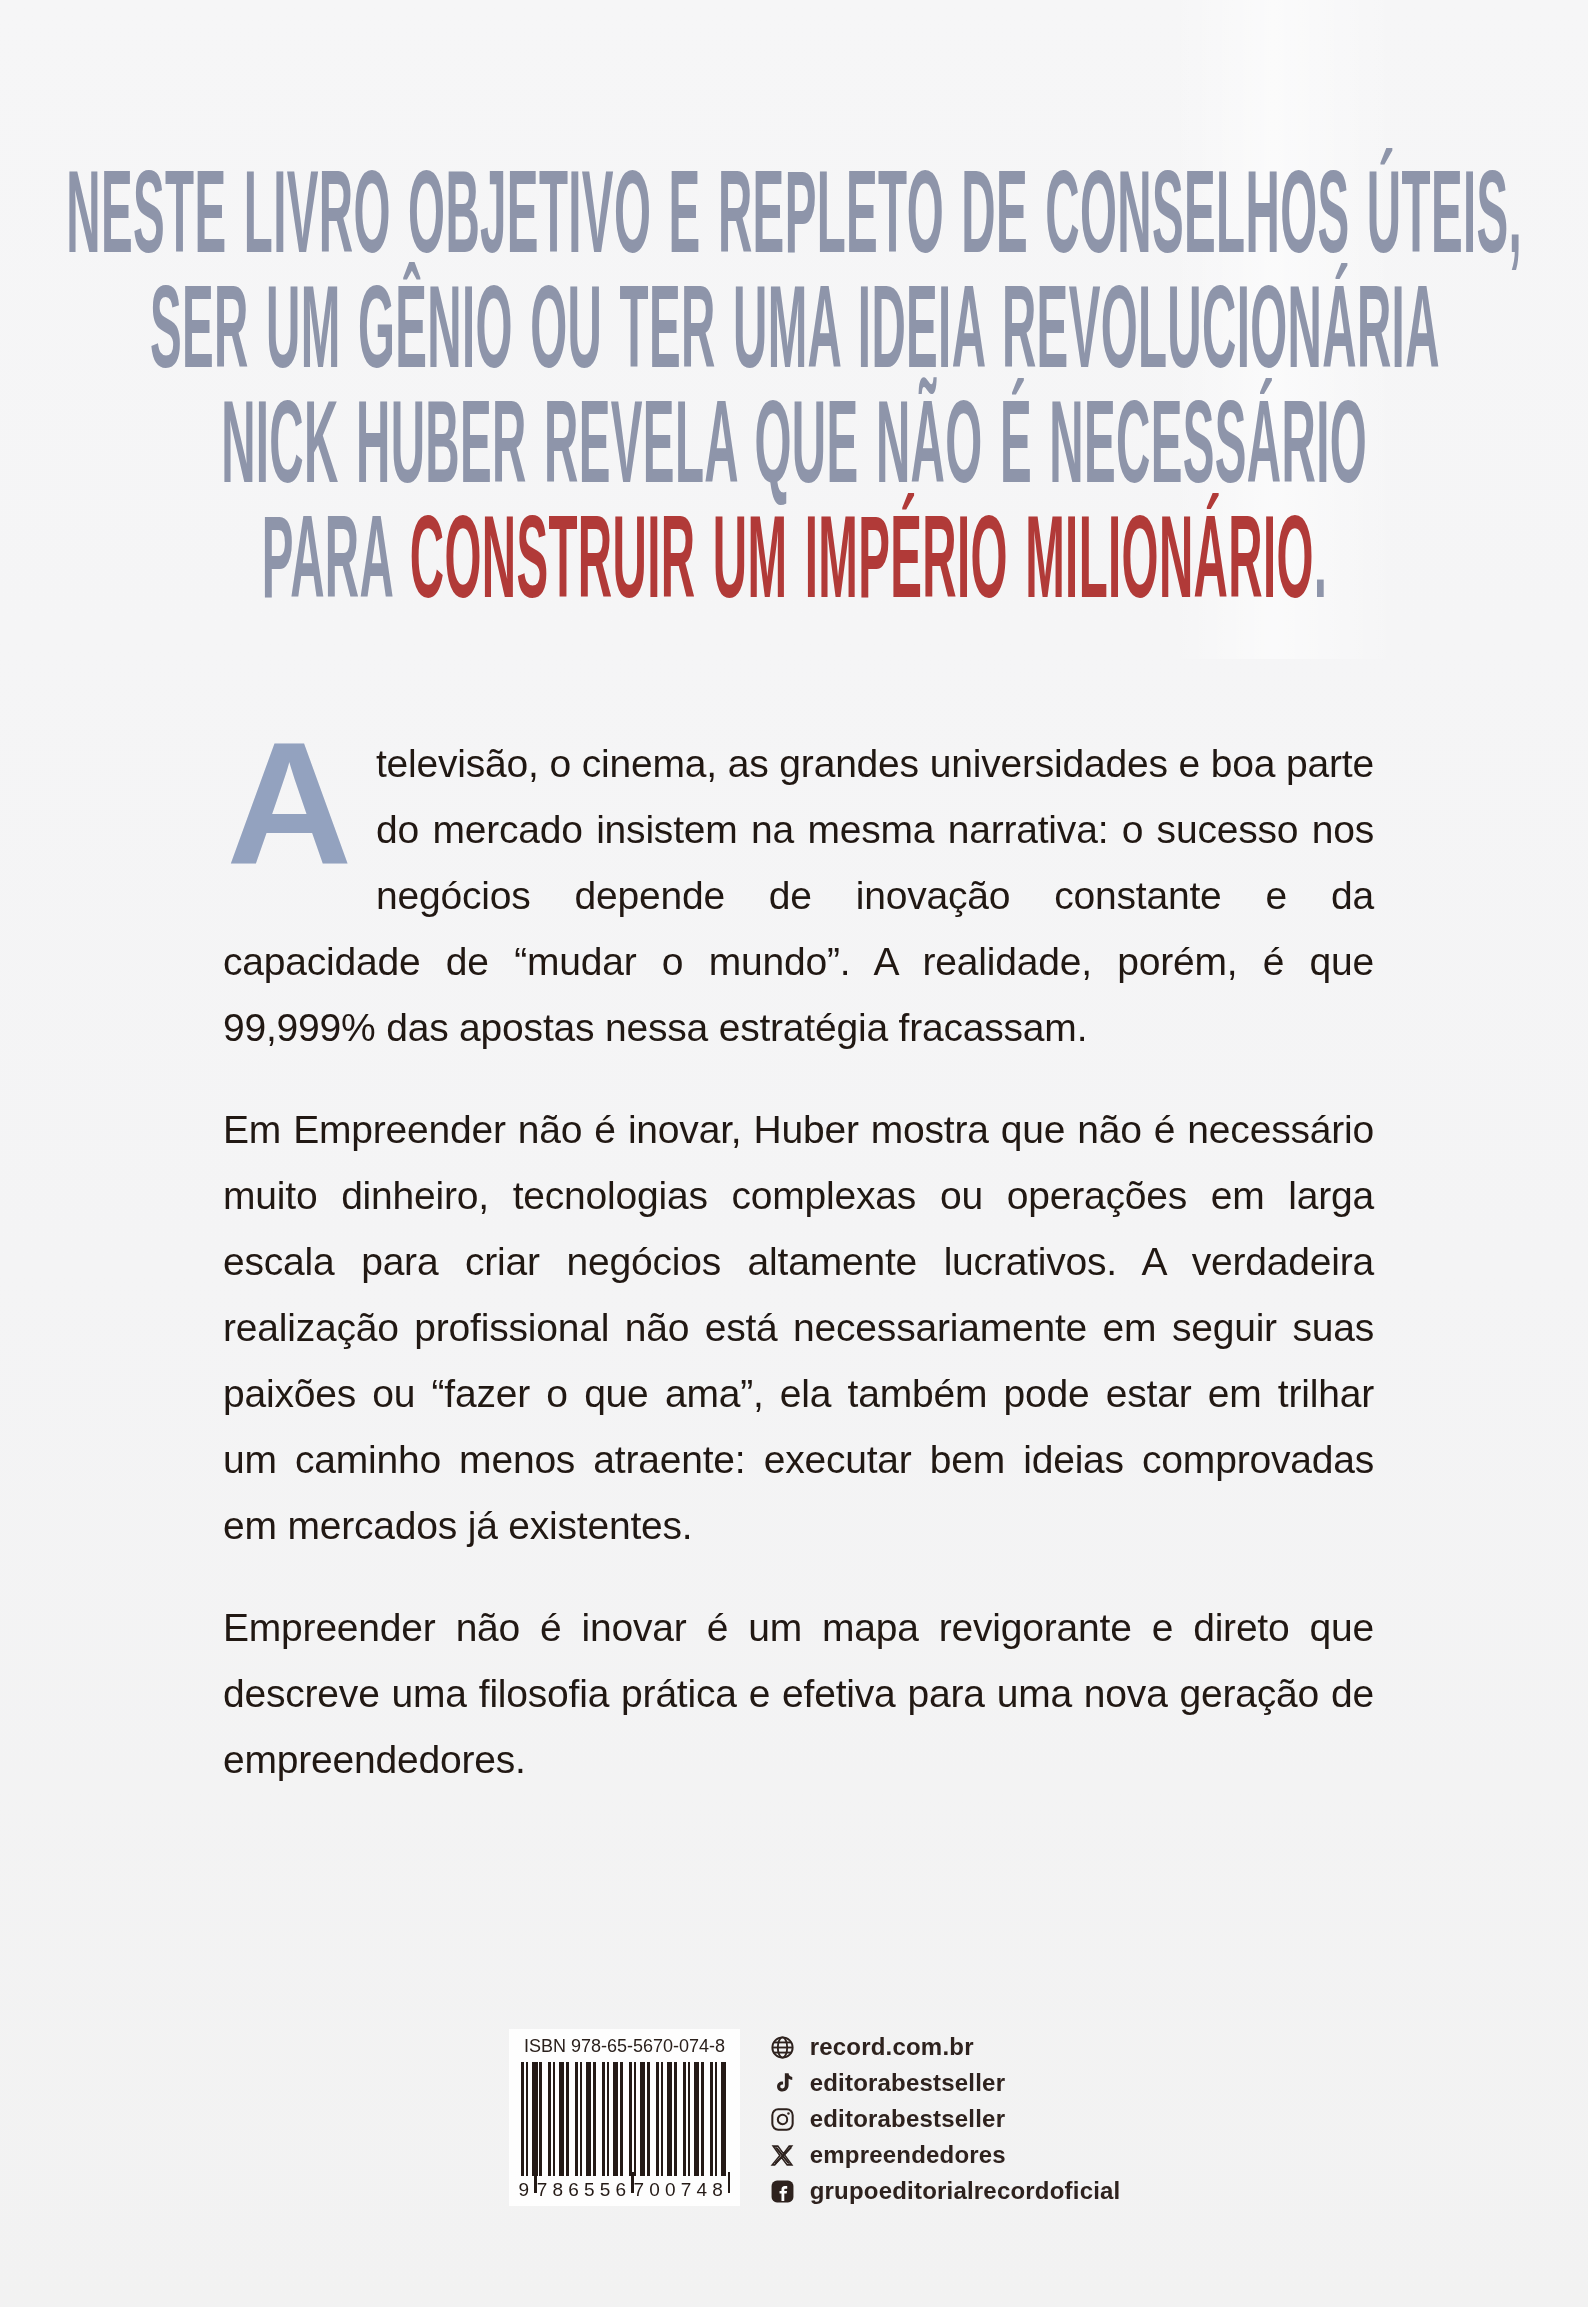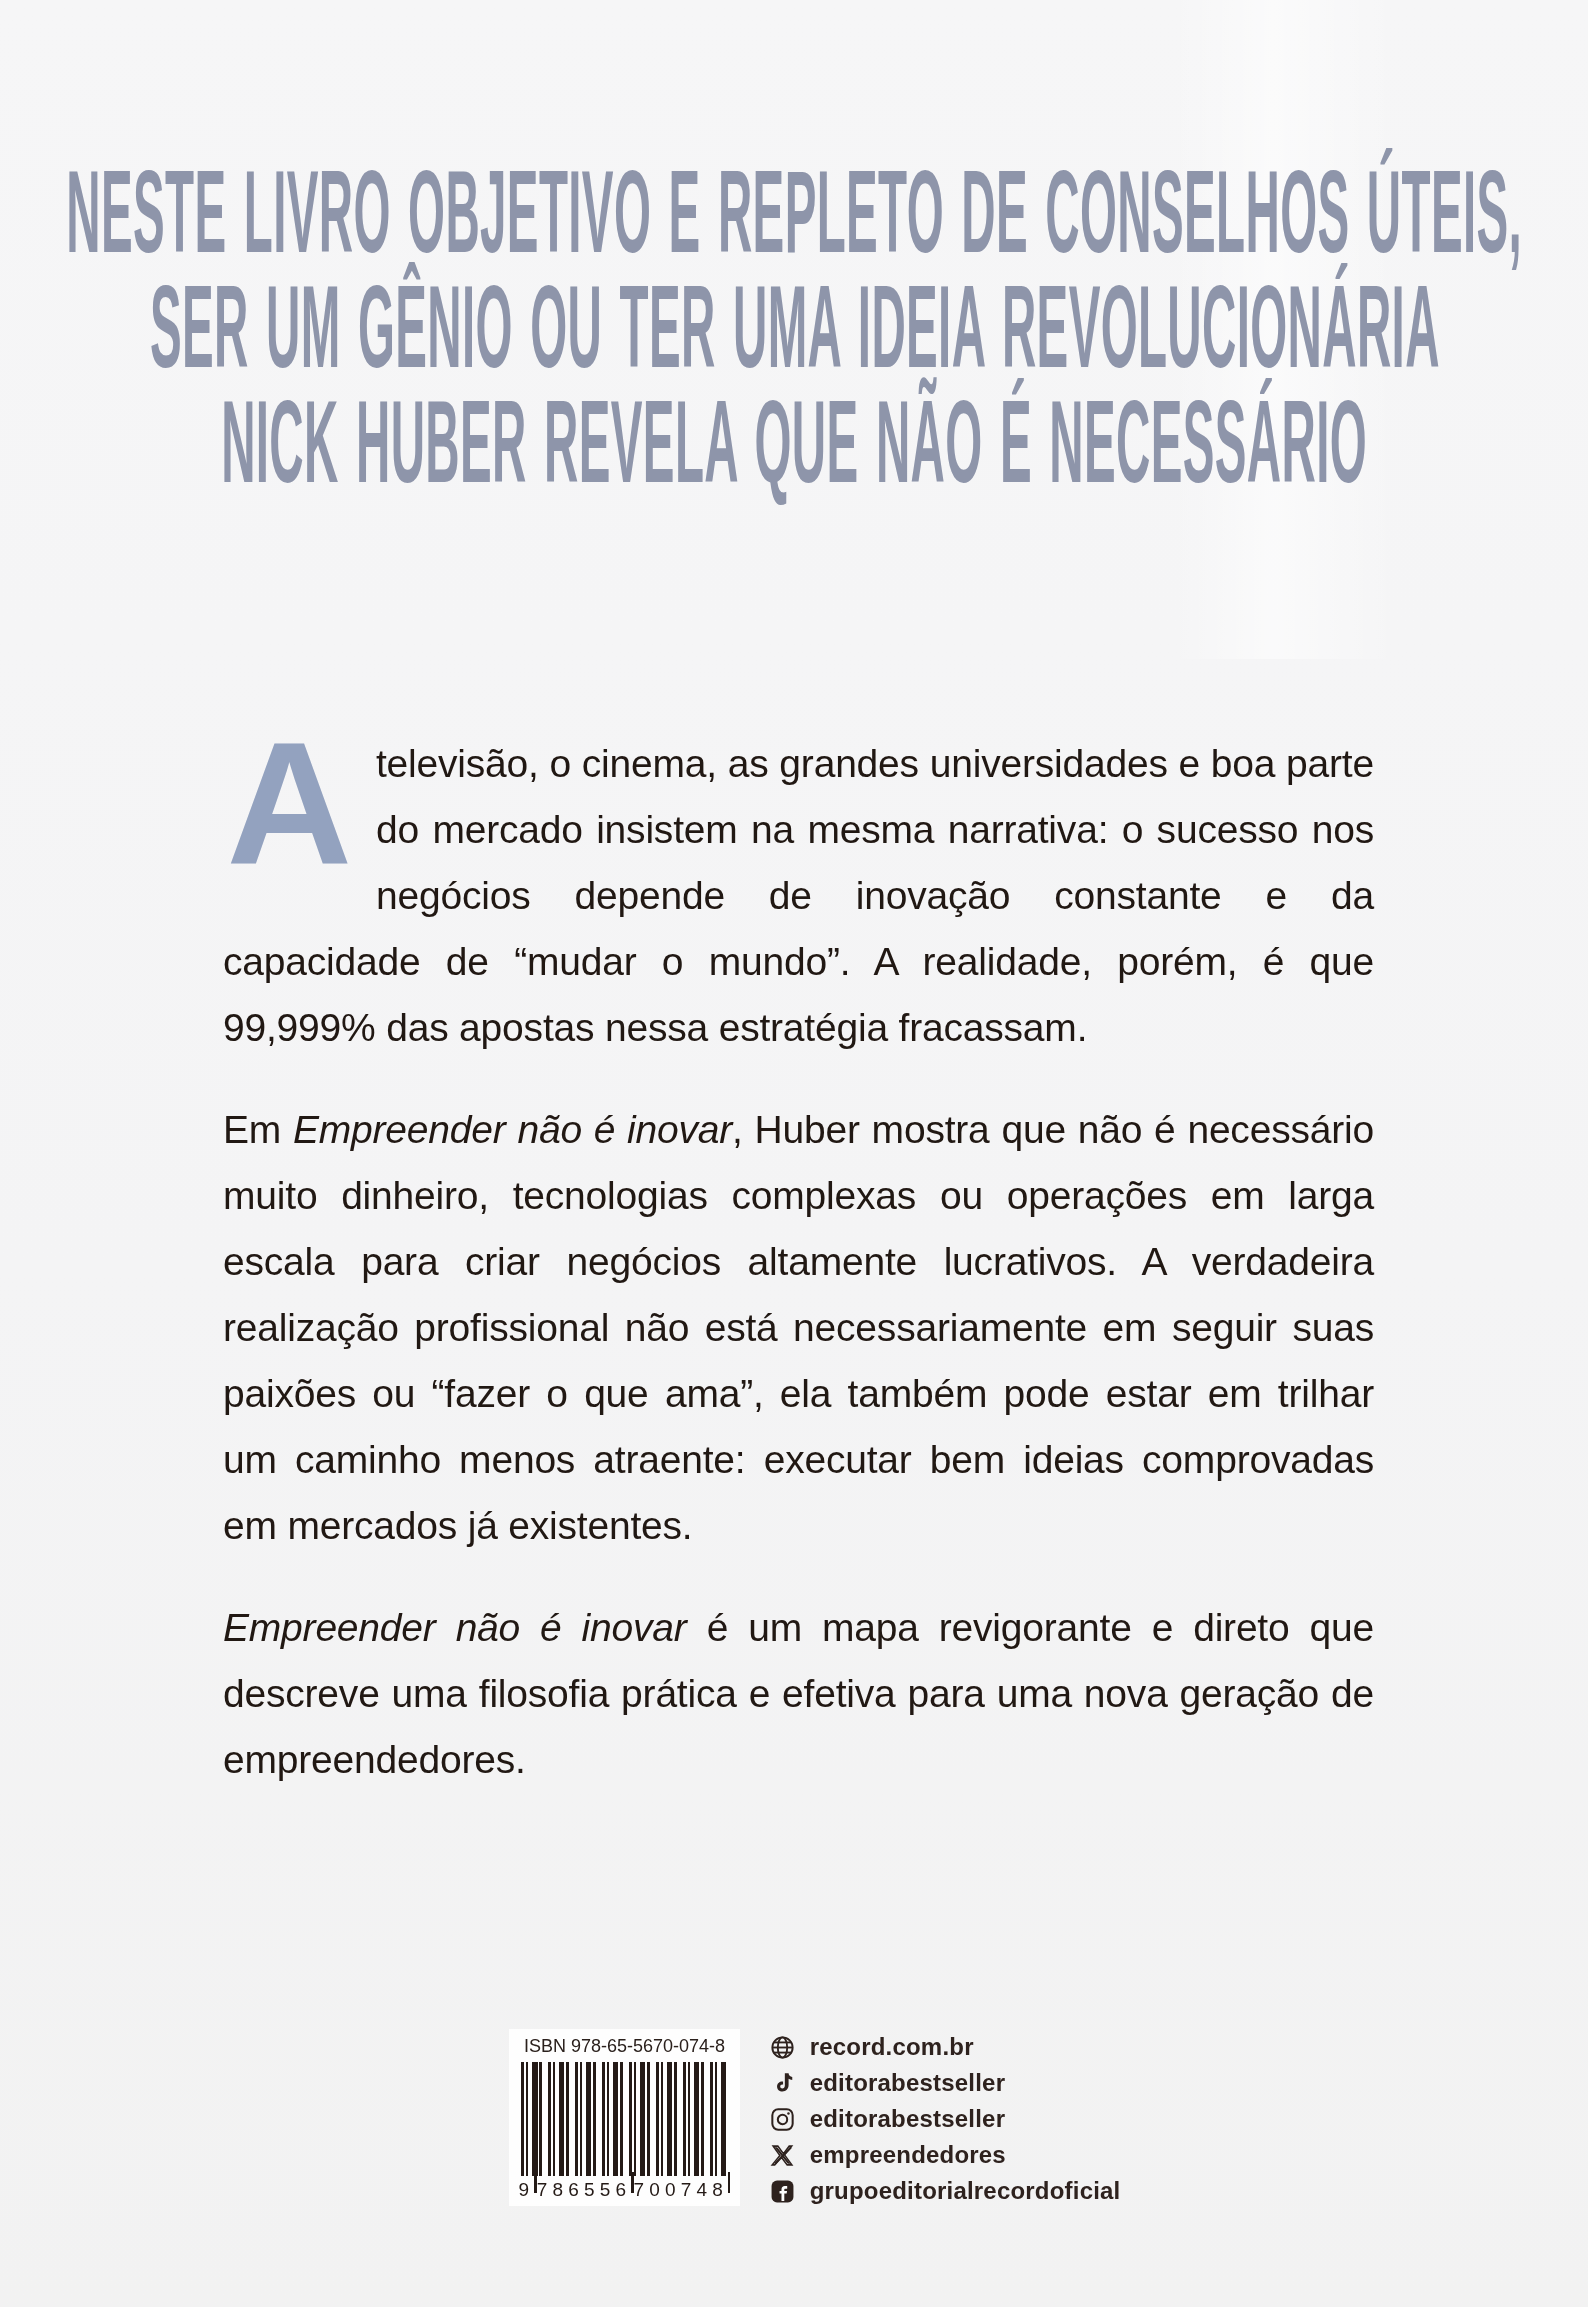--- a/index.html
+++ b/index.html
@@ -30,21 +30,21 @@
   }
   
   .body-copy{
     position:absolute;left:223px;top:731px;width:1151px;
     color:#211813;
     font-size:39px;line-height:66px;
     text-align:justify;
     letter-spacing:-0.2px;
   }
   .body-copy p{margin:0 0 36px 0;}
-  .body-copy .it{font-style:italic;}
+  .body-copy .it{}
   .dropcap{
     float:left;
     font-weight:700;
     font-size:174px;
     line-height:128px;
     height:130px;
     margin:8.7px 24px 0 3.5px;
     color:#93a2bf;
   }
   
@@ -89,20 +89,23 @@
 
   <div class="headline">
       <div class="hl-line">
         <span class="hl-scale"><span style="color: rgb(142, 149, 170);">NESTE LIVRO OBJETIVO E REPLETO DE CONSELHOS ÚTEIS,</span></span>
       </div>
       <div class="hl-line">
         <span class="hl-scale"><span style="color: rgb(142, 149, 170);">SER UM GÊNIO OU TER UMA IDEIA REVOLUCIONÁRIA</span></span>
       </div>
       <div class="hl-line">
         <span class="hl-scale"><span style="color: rgb(142, 149, 170);">NICK HUBER REVELA QUE NÃO É NECESSÁRIO</span></span>
+      </div>
+      <div class="hl-line">
+        <span class="hl-scale"><span style="color: rgb(142, 149, 170);">PARA </span><span style="color: rgb(177, 58, 56);">CONSTRUIR UM IMPÉRIO MILIONÁRIO</span><span style="color: rgb(142, 149, 170);">.</span></span>
       </div>
     </div>
 
   <div class="body-copy">
       <p><span class="dropcap" style="color: rgb(147, 162, 191);">A</span><span>televisão, o cinema, as grandes universidades e boa parte do mercado insistem na mesma narrativa: o sucesso nos negócios depende de inovação constante e da capacidade de “mudar o mundo”. A realidade, porém, é que 99,999% das apostas nessa estratégia fracassam.</span></p>
       <p><span>Em </span><span class="it">Empreender não é inovar</span><span>, Huber mostra que não é necessário muito dinheiro, tecnologias complexas ou operações em larga escala para criar negócios altamente lucrativos. A verdadeira realização profissional não está necessariamente em seguir suas paixões ou “fazer o que ama”, ela também pode estar em trilhar um caminho menos atraente: executar bem ideias comprovadas em mercados já existentes.</span></p>
       <p><span class="it">Empreender não é inovar</span><span> é um mapa revigorante e direto que descreve uma filosofia prática e efetiva para uma nova geração de empreendedores.</span></p>
     </div>
 
   <div class="barcode-box">

